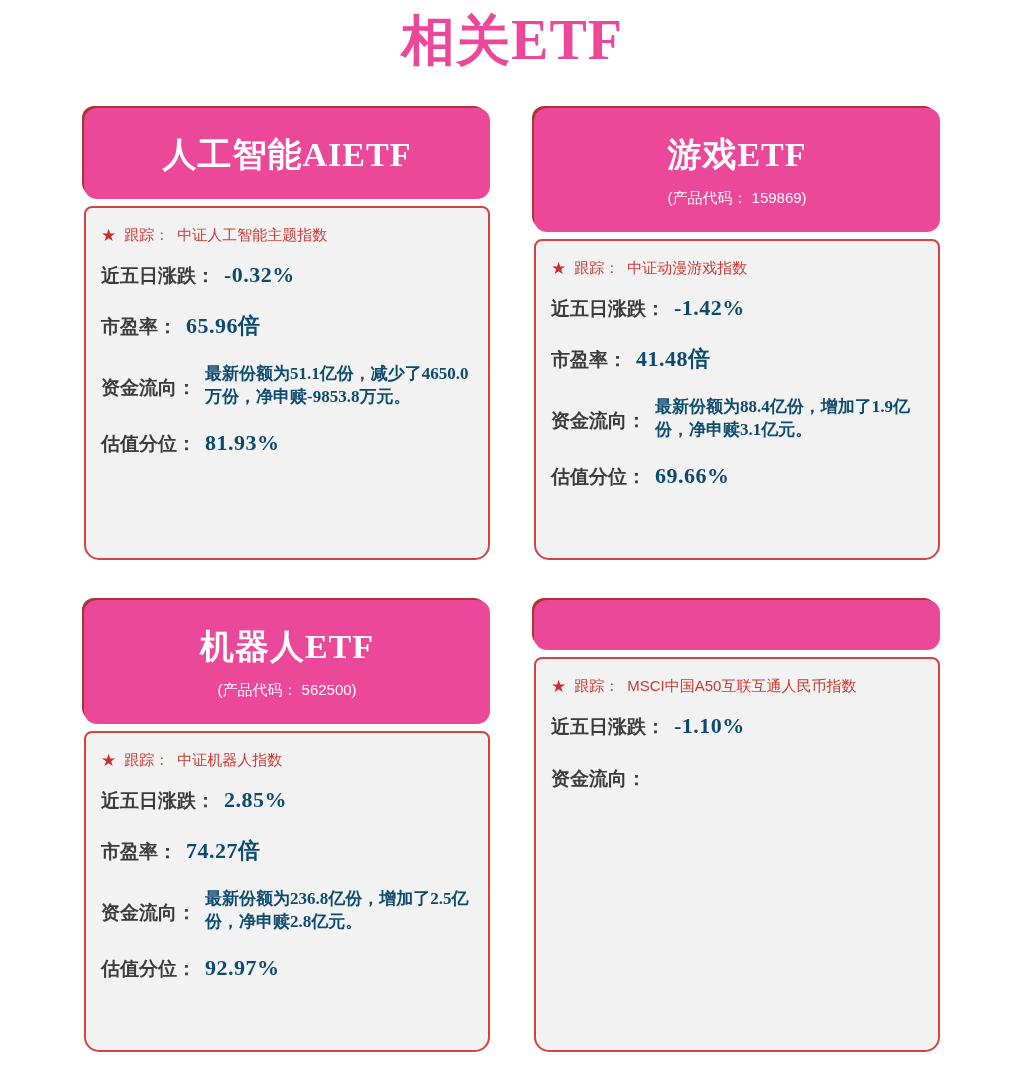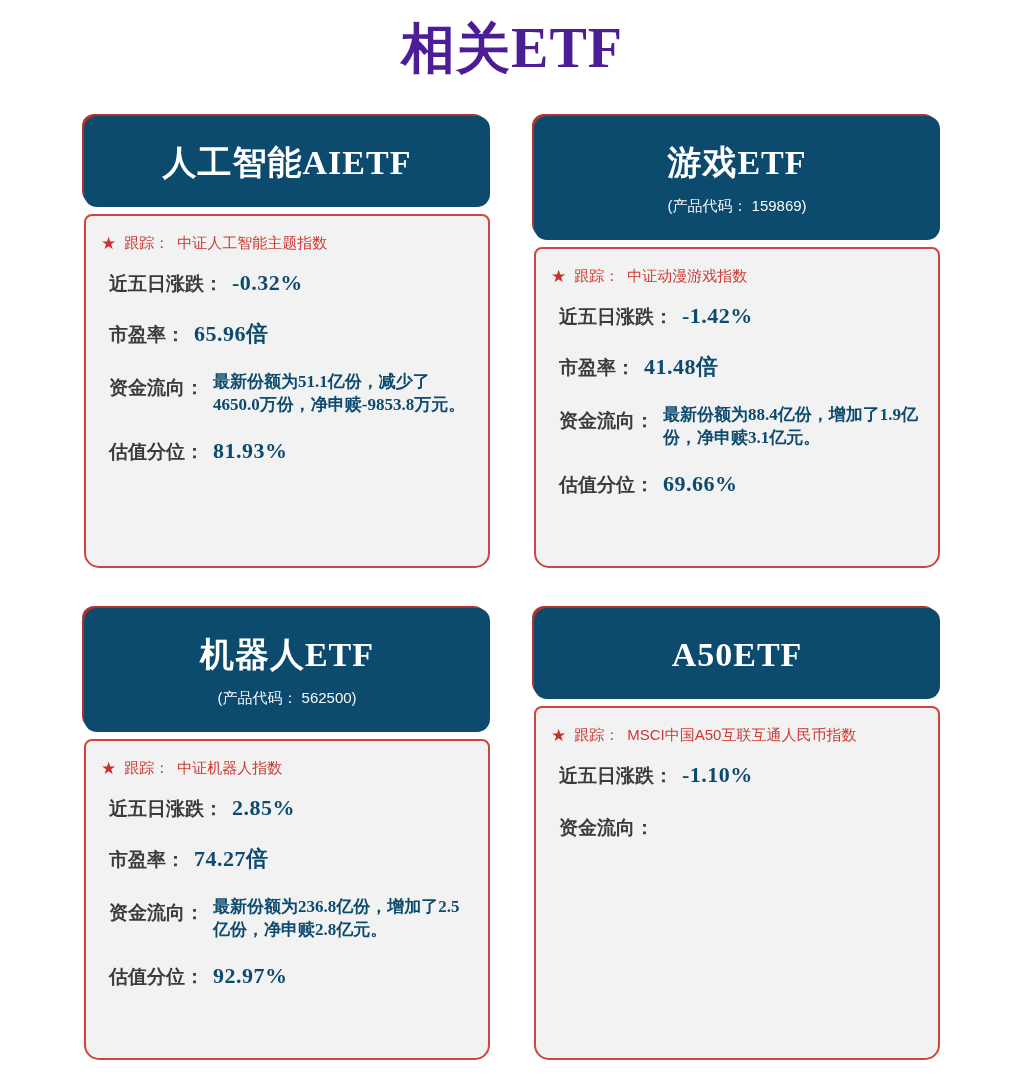--- a/index.html
+++ b/index.html
@@ -3,22 +3,22 @@
 <meta charset="utf-8">
 <style>
   * { box-sizing: border-box; margin: 0; padding: 0; }
   html, body { width: 1024px; background: #ffffff; }
   body {
     font-family: "Liberation Sans", "DejaVu Sans", sans-serif;
     color: #3B3B3B;
   }
   .page-title {
     text-align: center;
-    padding-top: 16px;
-    color: #4c1d95;
+    padding-top: 8px;
+    color: #ec4899;
     line-height: 1.15;
     letter-spacing: 1px;
   }
   .page-title .zh {
     font-size: 54px;
     font-weight: 900;
     font-family: "Liberation Sans", "DejaVu Sans", sans-serif;
   }
   .page-title .en {
     font-size: 56px;
@@ -27,21 +27,21 @@
   }
   .cards-grid {
     display: grid;
     grid-template-columns: 1fr 1fr;
     column-gap: 44px;
     row-gap: 40px;
     padding: 36px 84px 22px 84px;
   }
   .card { display: flex; flex-direction: column; }
   .card-header {
-    background: #0c4a6e;
+    background: #ec4899;
     border-radius: 13px;
     box-shadow: -3px -3px 0 -1px #AF332E;
     color: #ffffff;
     text-align: center;
     padding: 26px 10px 24px 10px;
   }
   .card-title {
     font-size: 34px;
     font-weight: bold;
     line-height: 40px;
@@ -71,37 +71,36 @@
     gap: 8px;
     color: #CC3932;
     font-size: 15px;
     margin-bottom: 17px;
   }
   .star-icon { font-size: 17px; line-height: 1; color: #C9302B; }
   .stat-row {
     display: flex;
     align-items: baseline;
     margin-bottom: 22px;
-    margin-left: 8px;
   }
   .stat-label {
     font-size: 19px;
     font-weight: bold;
     color: #3B3B3B;
     white-space: nowrap;
     margin-right: 9px;
   }
   .stat-value {
     font-size: 22px;
     font-weight: bold;
     color: #0c4a6e;
     font-family: "Liberation Serif", "DejaVu Serif", serif;
     letter-spacing: 0.5px;
   }
-  .flow-row { align-items: flex-start; }
+  .flow-row { align-items: center; }
   .flow-row .stat-label { padding-top: 4px; }
   .flow-value {
     flex: 1;
     font-size: 17px;
     line-height: 1.32;
     letter-spacing: 0;
   }
 </style>
 </head>
 <body>
@@ -194,21 +193,20 @@
       </div>
       <div class="stat-row">
         <span class="stat-label">估值分位：</span>
         <span class="stat-value">92.97%</span>
       </div>
     </div>
   </div>
 
   <div class="card">
     <div class="card-header">
-      <div class="card-title"><span></span><span class="en">A50ETF</span></div>
     </div>
     <div class="card-body">
       <div class="track-row">
         <span class="star-icon">★</span>
         <span>跟踪：</span>
         <span>MSCI中国A50互联互通人民币指数</span>
       </div>
       <div class="stat-row">
         <span class="stat-label">近五日涨跌：</span>
         <span class="stat-value">-1.10%</span>

